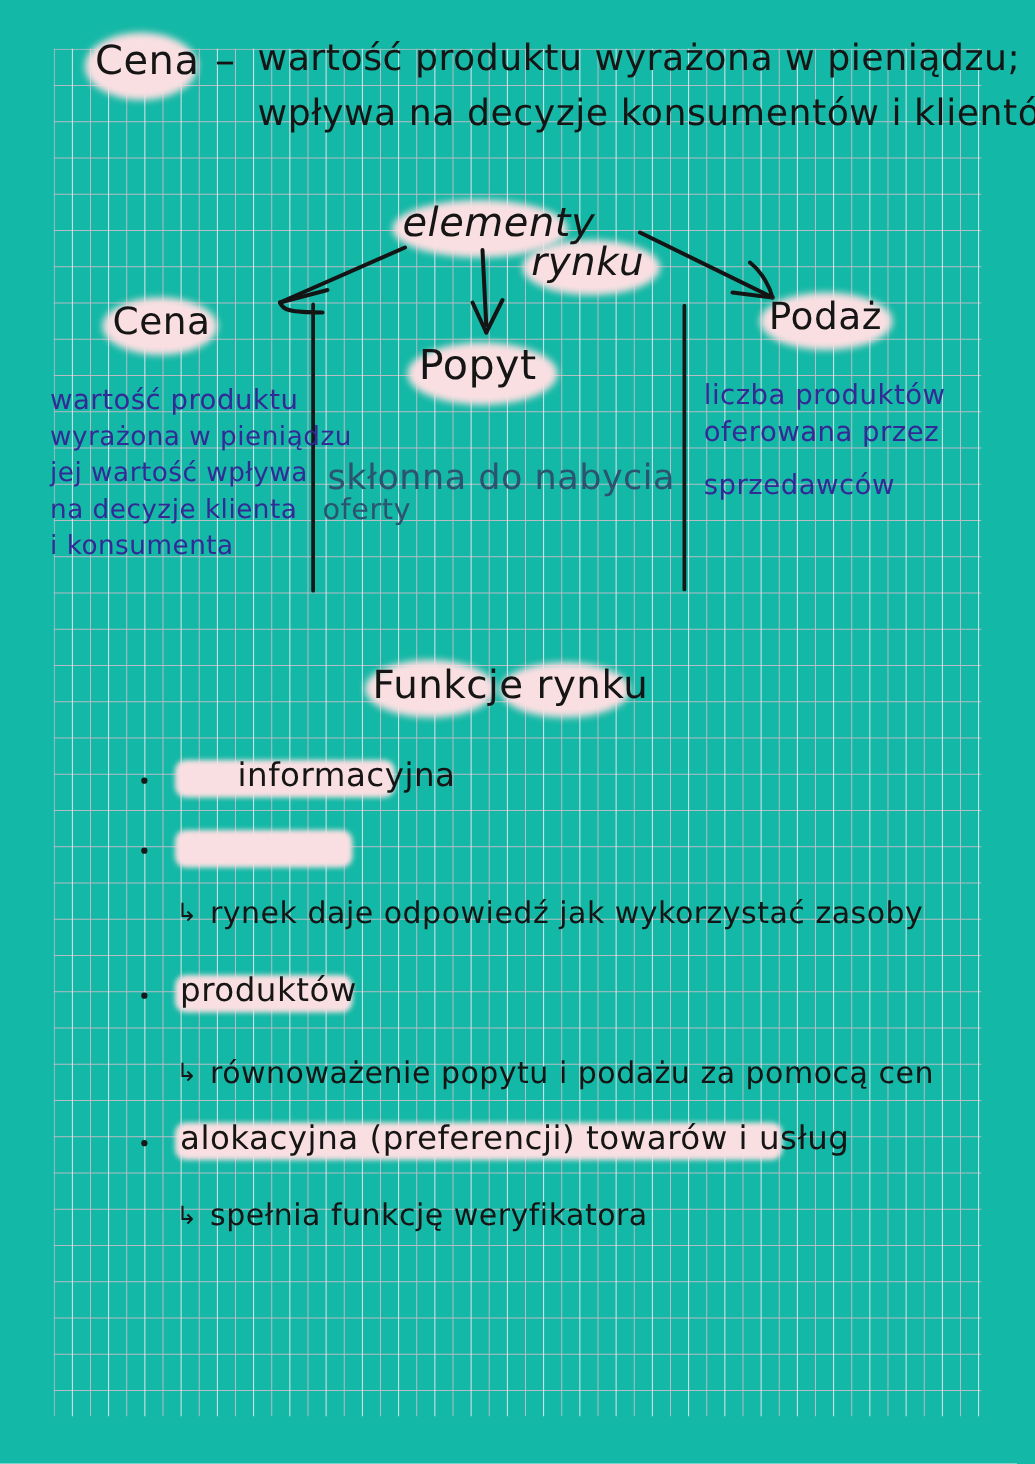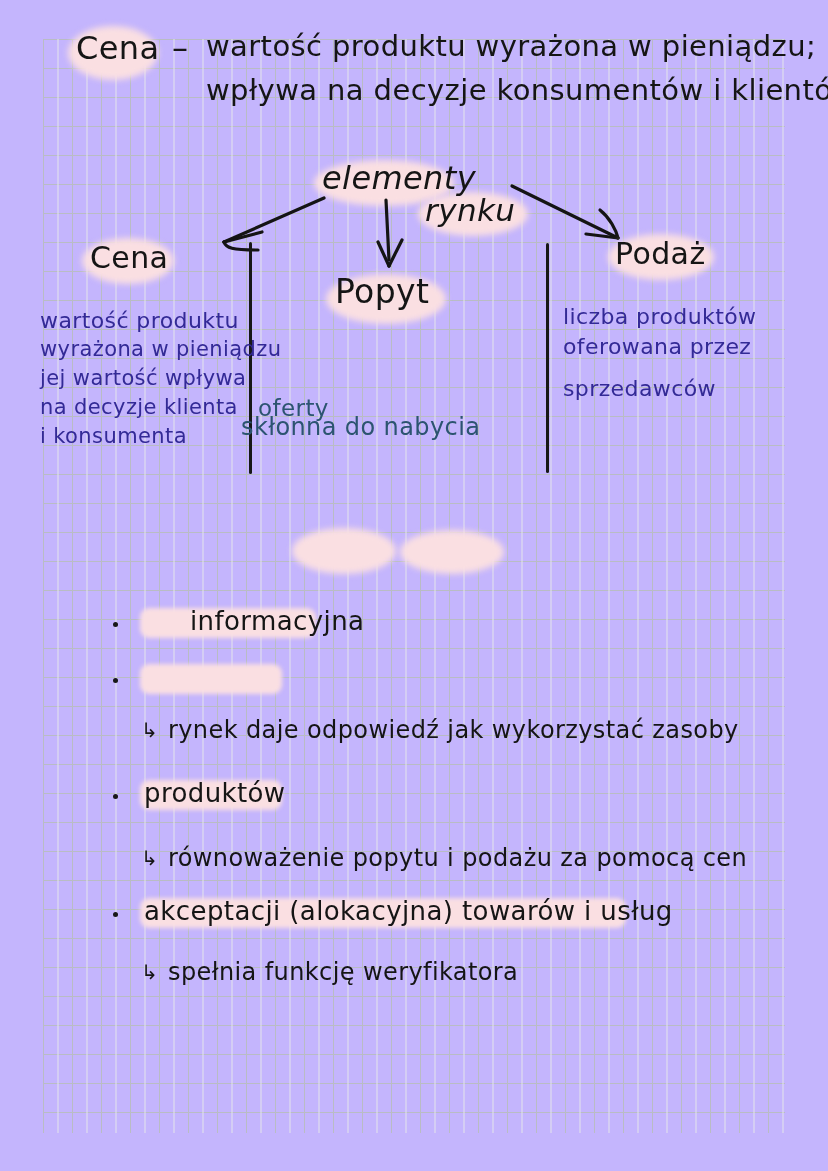--- a/index.html
+++ b/index.html
@@ -4,21 +4,21 @@
 <style>
   html, body {
     margin: 0;
     padding: 0;
     background: #ffffff;
   }
   #page {
     position: relative;
     width: 828px;
     height: 1171px;
-    background: #c4b5fd;
+    background: #14b8a6;
     overflow: hidden;
     font-family: "DejaVu Sans", sans-serif;
   }
 
   
   #grid {
     position: absolute;
     left: 43px;
     top: 39px;
     width: 742px;
@@ -135,50 +135,51 @@
 
   <div class="hw hw-blue" style="left:40px; top:308px; font-size:22px;">wartość produktu</div>
   <div class="hw hw-blue" style="left:40px; top:337px; font-size:21px;">wyrażona w pieniądzu</div>
   <div class="hw hw-blue" style="left:40px; top:366px; font-size:21px;">jej wartość wpływa</div>
   <div class="hw hw-blue" style="left:40px; top:395px; font-size:21px;">na decyzje klienta</div>
   <div class="hw hw-blue" style="left:40px; top:424px; font-size:21px;">i konsumenta</div>
 
   <div class="hl" style="left:326px; top:274px; width:120px; height:50px;"></div>
   <div class="hw" style="left:335px; top:272px; font-size:33px;">Popyt</div>
 
-  <div class="hw hw-slate" style="left:241px; top:365px; font-size:24px;margin-top:48px;">skłonna do nabycia</div>
+  <div class="hw hw-slate" style="left:262px; top:365px; font-size:28px;">skłonna do nabycia</div>
   <div class="hw hw-slate" style="left:258px; top:395px; font-size:23px;">oferty</div>
 
   <div class="hl" style="left:608px; top:234px; width:106px; height:46px;"></div>
   <div class="hw" style="left:615px; top:236px; font-size:30px;">Podaż</div>
 
   <div class="hw hw-blue" style="left:563px; top:334px; font-size:22px;">oferowana przez</div>
   <div class="hw hw-blue" style="left:563px; top:304px; font-size:22px;">liczba produktów</div>
   <div class="hw hw-blue" style="left:563px; top:376px; font-size:22px;">sprzedawców</div>
 
   <div class="hl" style="left:292px; top:528px; width:104px; height:46px;"></div>
   <div class="hl" style="left:400px; top:530px; width:104px; height:44px;"></div>
+  <div class="hw" style="left:298px; top:530px; font-size:31px;">Funkcje rynku</div>
 
   <div class="bullet-dot" style="left:113px; top:622px;"></div>
   <div class="hl-bar" style="left:140px; top:608px; width:176px; height:30px;"></div>
   <div class="hw" style="left:144px; top:606px; font-size:26px;margin-left:46px;">informacyjna</div>
 
   <div class="bullet-dot" style="left:113px; top:678px;"></div>
   <div class="hl-bar" style="left:140px; top:664px; width:142px; height:30px;"></div>
 
   <div class="hw" style="left:141px; top:718px; font-size:20px;">↳</div>
   <div class="hw" style="left:168px; top:716px; font-size:24px;">rynek daje odpowiedź jak wykorzystać zasoby</div>
 
   <div class="bullet-dot" style="left:113px; top:794px;"></div>
   <div class="hl-bar" style="left:140px; top:780px; width:142px; height:30px;"></div>
   <div class="hw" style="left:144px; top:778px; font-size:26px;">produktów</div>
 
   <div class="hw" style="left:141px; top:846px; font-size:20px;">↳</div>
   <div class="hw" style="left:168px; top:844px; font-size:24px;text-align:right;">równoważenie popytu i podażu za pomocą cen</div>
 
   <div class="bullet-dot" style="left:113px; top:912px;"></div>
   <div class="hl-bar" style="left:140px; top:898px; width:486px; height:30px;"></div>
-  <div class="hw" style="left:144px; top:896px; font-size:26px;">akceptacji (alokacyjna) towarów i usług</div>
+  <div class="hw" style="left:144px; top:896px; font-size:26px;">alokacyjna (preferencji) towarów i usług</div>
 
   <div class="hw" style="left:141px; top:960px; font-size:20px;">↳</div>
   <div class="hw" style="left:168px; top:958px; font-size:24px;">spełnia funkcję weryfikatora</div>
 
 </div>
 
 </body></html>

